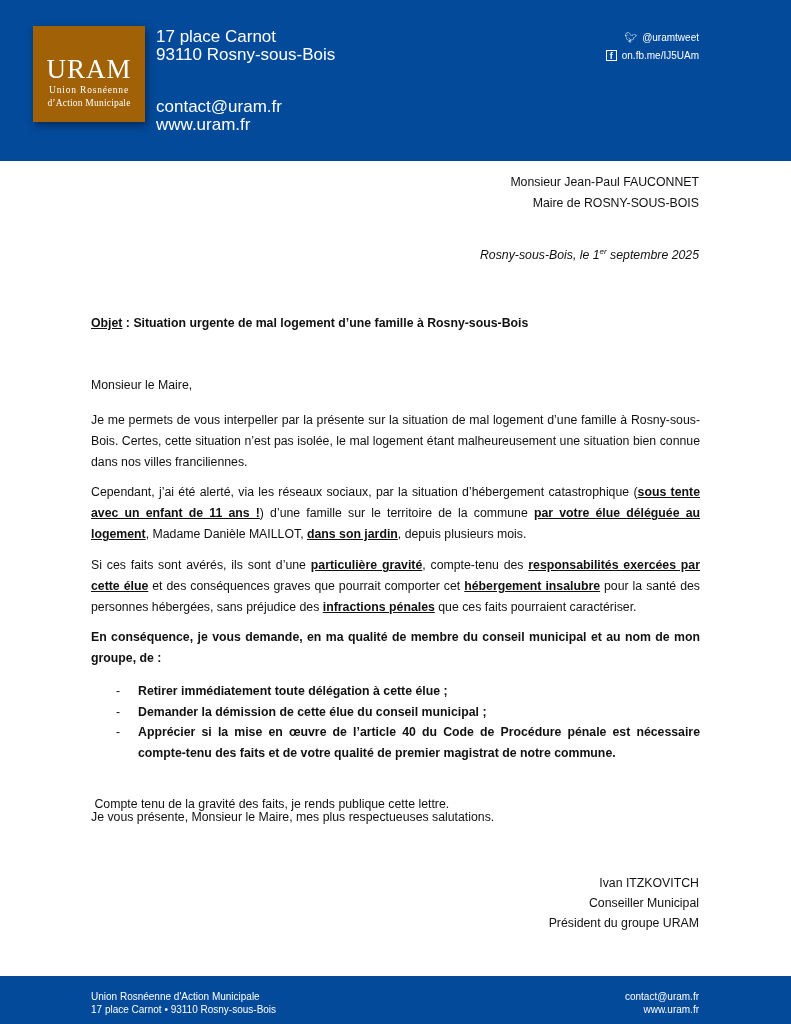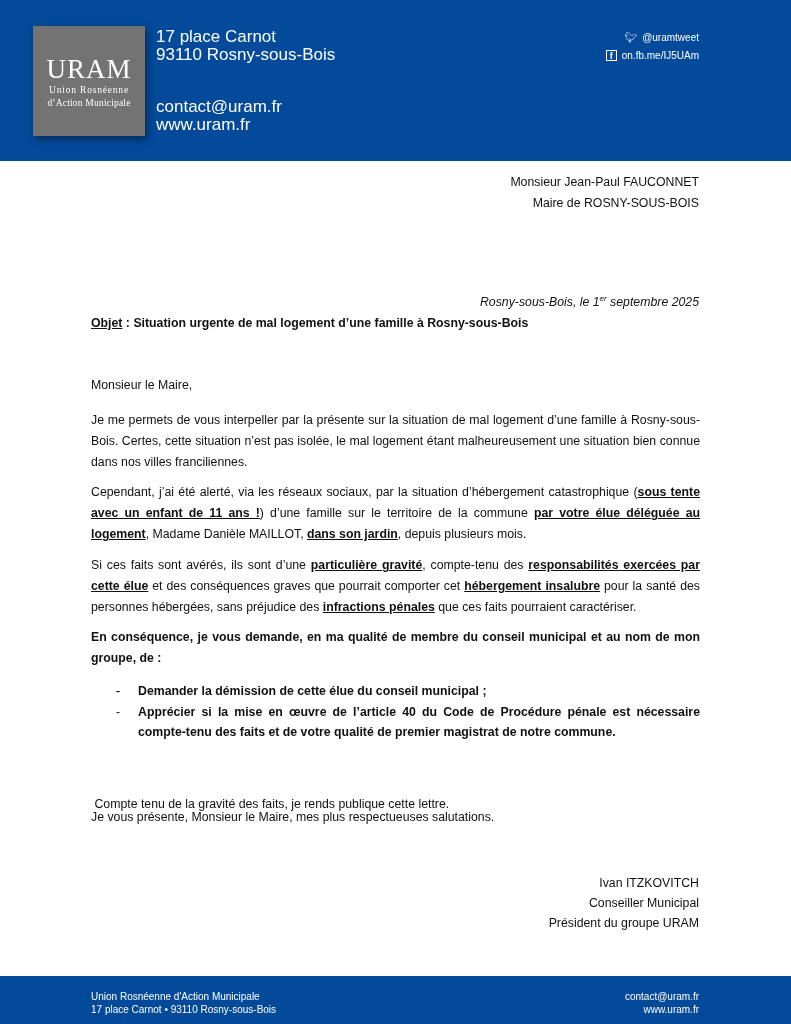--- a/index.html
+++ b/index.html
@@ -6,41 +6,41 @@
   body {
     width: 791px; height: 1024px; position: relative; overflow: hidden;
     background: #ffffff; color: #111111;
     font-family: "Liberation Sans", sans-serif;
   }
   .header {
     position: absolute; left: 0; top: 0; width: 791px; height: 161px;
     background: #034a9b;
   }
   .logo {
-    position: absolute; left: 33px; top: 26px; width: 112px; height: 110px;
-    background: #737373;
+    position: absolute; left: 33px; top: 26px; width: 112px; height: 96px;
+    background: #a16207;
     box-shadow: 2px 3px 8px rgba(0,0,0,0.45);
     color: #ffffff; text-align: center;
     font-family: "Liberation Serif", "DejaVu Serif", serif;
   }
   .logo .big { position: absolute; left: 0; right: 0; top: 28px; font-size: 27px; letter-spacing: 1px; line-height: 30px; }
   .logo .small1 { position: absolute; left: 0; right: 0; top: 59px; font-size: 9.5px; letter-spacing: 0.8px; }
   .logo .small2 { position: absolute; left: 0; right: 0; top: 72px; font-size: 9.5px; letter-spacing: 0.2px; }
   .hdr-line { position: absolute; left: 156px; color: #ffffff; font-size: 17px; line-height: 18px; }
   .hdr-social { position: absolute; right: 92px; color: #ffffff; font-size: 10px; line-height: 13px; display: flex; align-items: center; gap: 5px; }
   .fb-icon { display: inline-block; width: 9px; height: 9px; border: 1px solid #fff; font-size: 9px; line-height: 10px; text-align: center; font-weight: bold; }
   .tw-icon { font-size: 10px; }
 
   .doc { position: absolute; left: 0; top: 0; width: 791px; font-family: "Liberation Sans", sans-serif; font-size: 12.3px; }
   .r { position: absolute; right: 92px; text-align: right; white-space: nowrap; }
   .p { position: absolute; left: 91px; width: 609px; line-height: 21px; text-align: justify; }
   .b { font-weight: bold; }
   .u { text-decoration: underline; }
   .bu { font-weight: bold; text-decoration: underline; }
-  .i { font-style: italic; margin-top: 47px; }
+  .i { font-style: italic; }
   sup { font-size: 8px; line-height: 0; }
 
   .list { position: absolute; left: 91px; width: 609px; margin: 0; padding: 0; list-style: none; font-weight: bold; line-height: 20.5px; }
   .list li { position: relative; padding-left: 47px; text-align: justify; }
   .list li .dash { position: absolute; left: 25px; top: 0; font-weight: normal; }
 
   .footer {
     position: absolute; left: 0; top: 976px; width: 791px; height: 60px;
     background: #034a9b; color: #ffffff; font-size: 10px; line-height: 13px;
   }
@@ -83,21 +83,21 @@
 
   <div class="p" style="top:410px;">Je me permets de vous interpeller par la présente sur la situation de mal logement d’une famille à Rosny-sous-Bois. Certes, cette situation n’est pas isolée, le mal logement étant malheureusement une situation bien connue dans nos villes franciliennes.</div>
 
   <div class="p" style="top:482px;"><span>Cependant, j’ai été alerté, via les réseaux sociaux, par la situation d’hébergement catastrophique (</span><span class="bu">sous tente avec un enfant de 11 ans !</span><span>) d’une famille sur le territoire de la commune </span><span class="bu">par votre élue déléguée au logement</span><span>, Madame Danièle MAILLOT, </span><span class="bu">dans son jardin</span><span>, depuis plusieurs mois.</span></div>
 
   <div class="p" style="top:555px;"><span>Si ces faits sont avérés, ils sont d’une </span><span class="bu">particulière gravité</span><span>, compte-tenu des </span><span class="bu">responsabilités exercées par cette élue</span><span> et des conséquences graves que pourrait comporter cet </span><span class="bu">hébergement insalubre</span><span> pour la santé des personnes hébergées, sans préjudice des </span><span class="bu">infractions pénales</span><span> que ces faits pourraient caractériser.</span></div>
 
   <div class="p b" style="top:627px;">En conséquence, je vous demande, en ma qualité de membre du conseil municipal et au nom de mon groupe, de :</div>
 
   <ul class="list" style="top:681px;">
-    <li><span class="dash">-</span></li>
+    <li><span class="dash">-</span><span>Retirer immédiatement toute délégation à cette élue ;</span></li>
     <li><span class="dash">-</span><span>Demander la démission de cette élue du conseil municipal ;</span></li>
     <li><span class="dash">-</span><span>Apprécier si la mise en œuvre de l’article 40 du Code de Procédure pénale est nécessaire compte-tenu des faits et de votre qualité de premier magistrat de notre commune.</span></li>
   </ul>
 
   <div class="p" style="top:774px; white-space: pre; margin-top: 20px;"> Compte tenu de la gravité des faits, je rends publique cette lettre.</div>
   <div class="p" style="top:807px;">Je vous présente, Monsieur le Maire, mes plus respectueuses salutations.</div>
 
   <div class="r" style="top:876px;">Ivan ITZKOVITCH</div>
   <div class="r" style="top:896px;">Conseiller Municipal</div>
   <div class="r" style="top:916px;">Président du groupe URAM</div>

